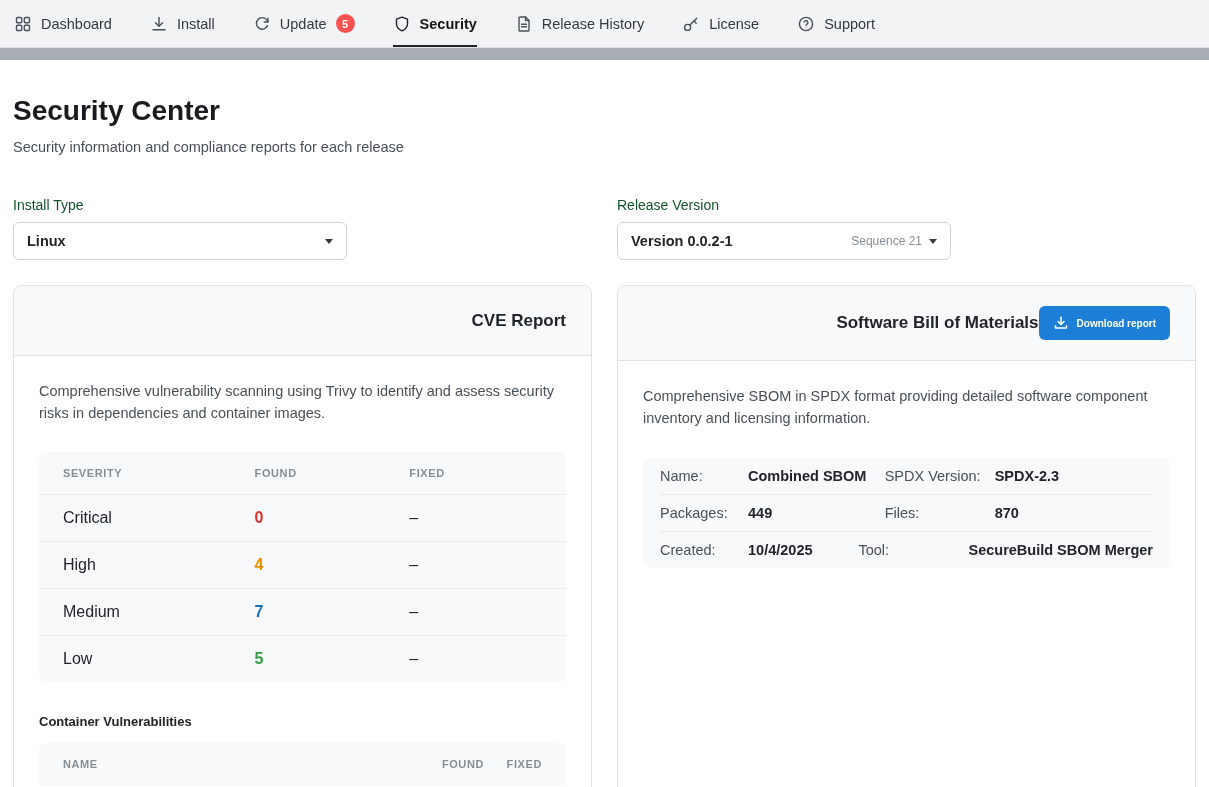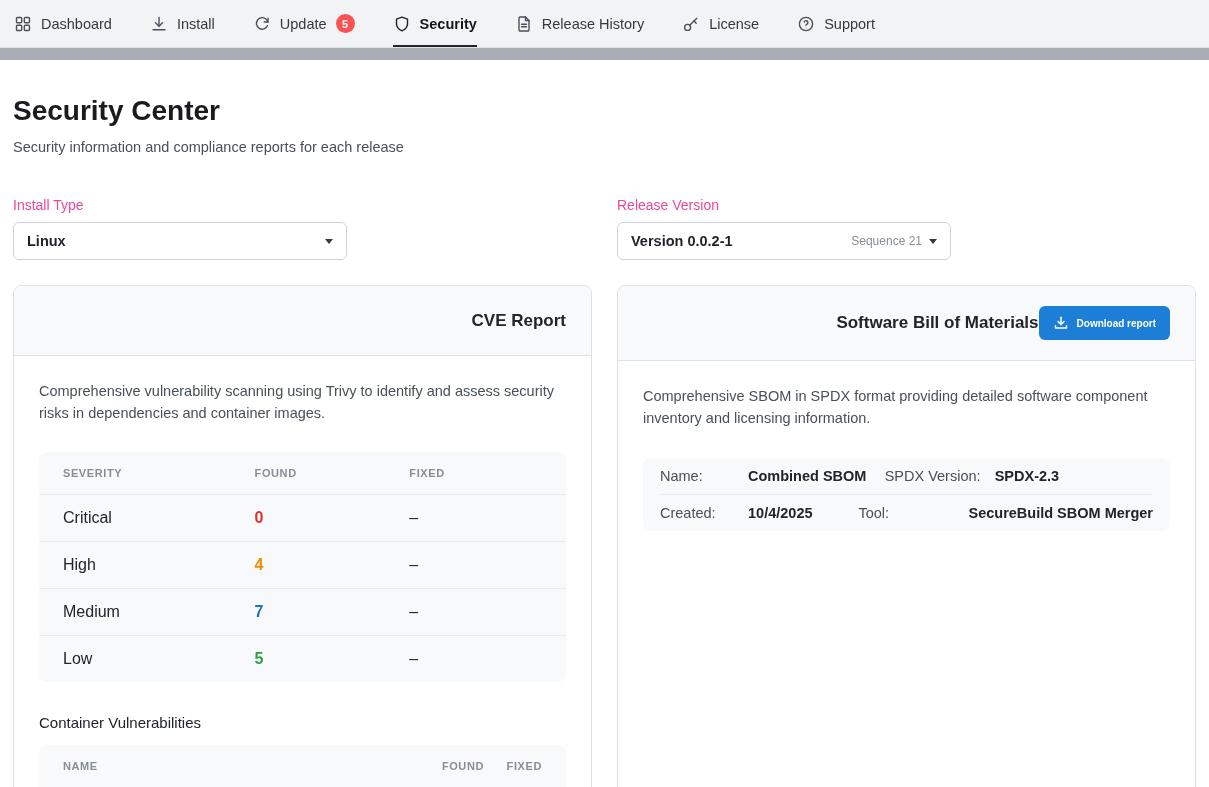--- a/index.html
+++ b/index.html
@@ -67,21 +67,21 @@
     color: #495057;
   }
 
   
   .filters {
     display: grid;
     grid-template-columns: 1fr 1fr;
     gap: 25px;
     margin-top: 42px;
   }
-  .filter-label { font-size: 14px; color: #ec4899; margin-bottom: 9px; }
+  .filter-label { font-size: 14px; color: #14532d; margin-bottom: 9px; }
   .select {
     width: 334px;
     height: 38px;
     border: 1px solid #ced4da;
     border-radius: 6px;
     background: #fff;
     display: flex;
     align-items: center;
     justify-content: space-between;
     padding: 0 13px;
@@ -147,21 +147,21 @@
     letter-spacing: 0.6px;
     color: #868e96;
     text-transform: uppercase;
   }
   .sev-found { font-weight: 600; }
   .c-critical { color: var(--critical, #e03131); }
   .c-high     { color: var(--high, #f08c00); }
   .c-medium   { color: var(--medium, #1971c2); }
   .c-low      { color: var(--low, #2f9e44); }
 
-  .sub-title { margin-top: 32px; font-size: 15px; font-weight: 400; color: #212529; }
+  .sub-title { margin-top: 32px; font-size: 13px; font-weight: 700; color: #212529; }
   .cv-table {
     margin-top: 14px;
     background: #f8f9fa;
     border-radius: 8px 8px 0 0;
     overflow: hidden;
   }
   .cv-head {
     display: grid;
     grid-template-columns: 1fr 75px 58px;
     padding: 15px 24px;
@@ -385,20 +385,26 @@
         <p class="card-desc">Comprehensive SBOM in SPDX format providing detailed software component inventory and licensing information.</p>
 
         <div class="sbom-table">
           <div class="sbom-row">
             <span class="sbom-label">Name:</span>
             <span class="sbom-value">Combined SBOM</span>
             <span class="sbom-label">SPDX Version:</span>
             <span class="sbom-value">SPDX-2.3</span>
           </div>
           <div class="sbom-row">
+            <span class="sbom-label">Packages:</span>
+            <span class="sbom-value">449</span>
+            <span class="sbom-label">Files:</span>
+            <span class="sbom-value">870</span>
+          </div>
+          <div class="sbom-row">
             <span class="sbom-label">Created:</span>
             <span class="sbom-value">10/4/2025</span>
             <span class="sbom-label">Tool:</span>
             <span class="sbom-value">SecureBuild SBOM Merger</span>
           </div>
         </div>
       </div>
     </section>
 
   </div>

